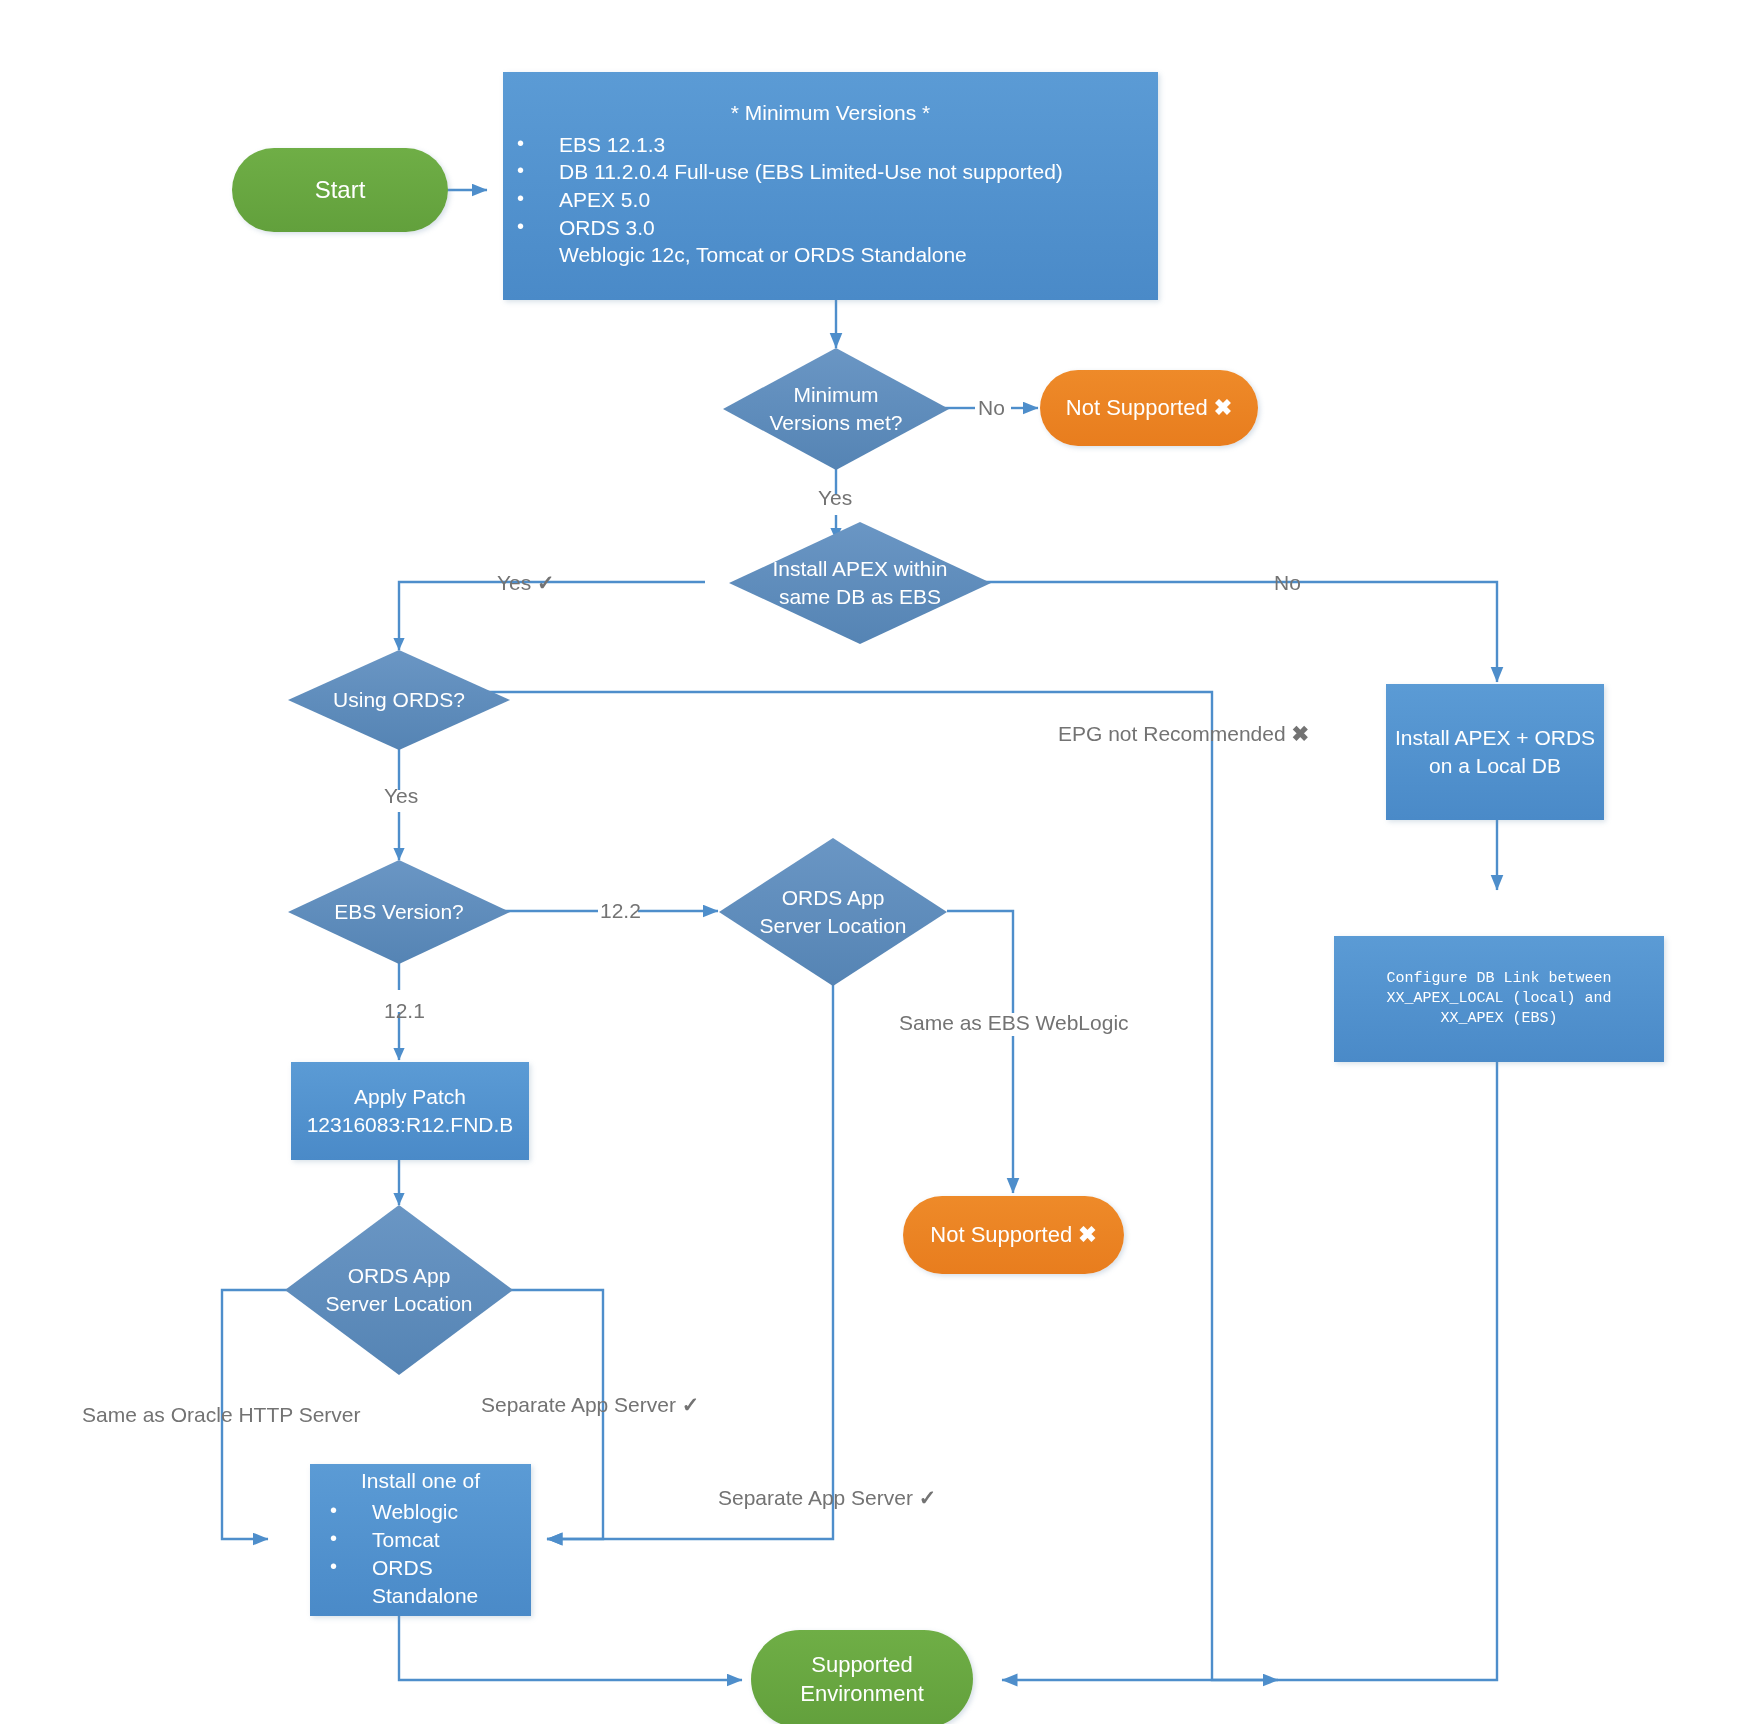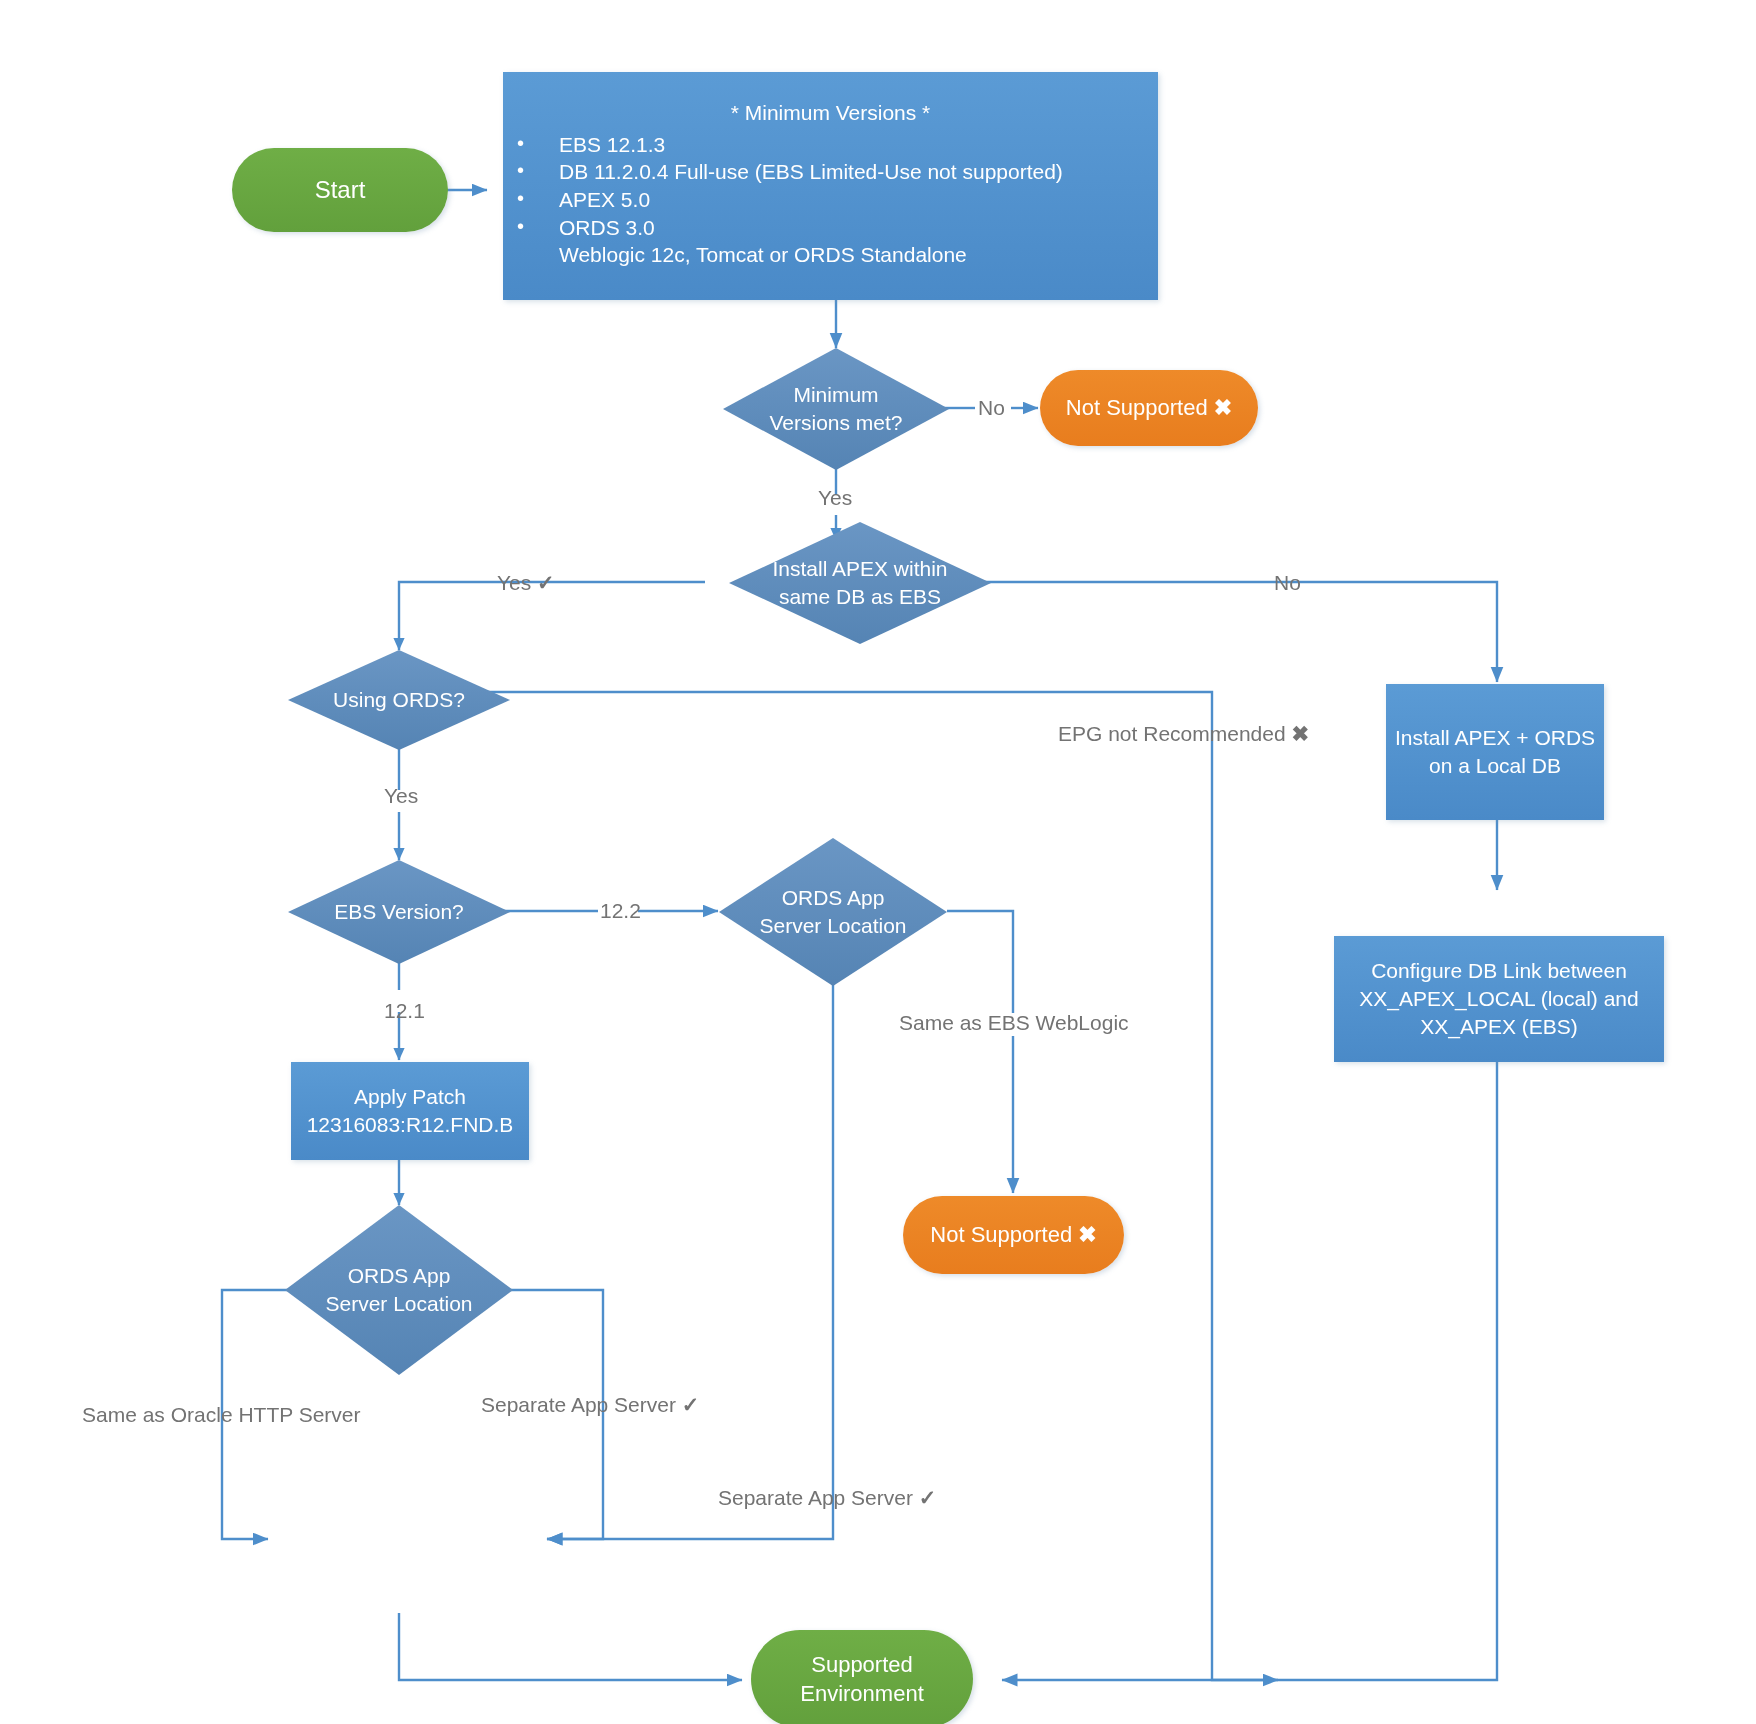--- a/index.html
+++ b/index.html
@@ -245,29 +245,40 @@
   </div>
 
   <div class="node diamond" style="left:285px; top:1205px; width:228px; height:170px; font-size:21px;">
     <div class="dshape"></div>
     <div class="dlabel">
       <div>ORDS App</div>
       <div>Server Location</div>
     </div>
   </div>
 
+  <div class="node proc" style="left:310px; top:1464px; width:221px; height:152px; font-size:21px; flex-direction:column; justify-content:center;">
+    <div class="nlabel" style="padding:0 6px;">
+      <div class="boxtitle">Install one of</div>
+      <ul class="boxlist" style="padding-left:0;">
+        <li class="bulleted">Weblogic</li>
+        <li class="bulleted">Tomcat</li>
+        <li class="bulleted">ORDS</li>
+        <li>Standalone</li>
+      </ul>
+    </div>
+  </div>
 
   <div class="node proc" style="left:1386px; top:684px; width:218px; height:136px; font-size:21px;">
     <div class="nlabel">
       <div>Install APEX + ORDS</div>
       <div>on a Local DB</div>
     </div>
   </div>
 
-  <div class="node proc" style="left:1334px; top:936px; width:330px; height:126px; font-size:21px;">
+  <div class="node proc" style="left:1334px; top:936px; width:330px; height:126px; font-size:15px;font-family:Liberation Mono, monospace;">
     <div class="nlabel">
       <div>Configure DB Link between</div>
       <div>XX_APEX_LOCAL (local) and</div>
       <div>XX_APEX (EBS)</div>
     </div>
   </div>
 
   <div class="node pill green" style="left:751px; top:1630px; width:222px; height:98px; font-size:22px;">
     <div class="nlabel">
       <div>Supported</div>

